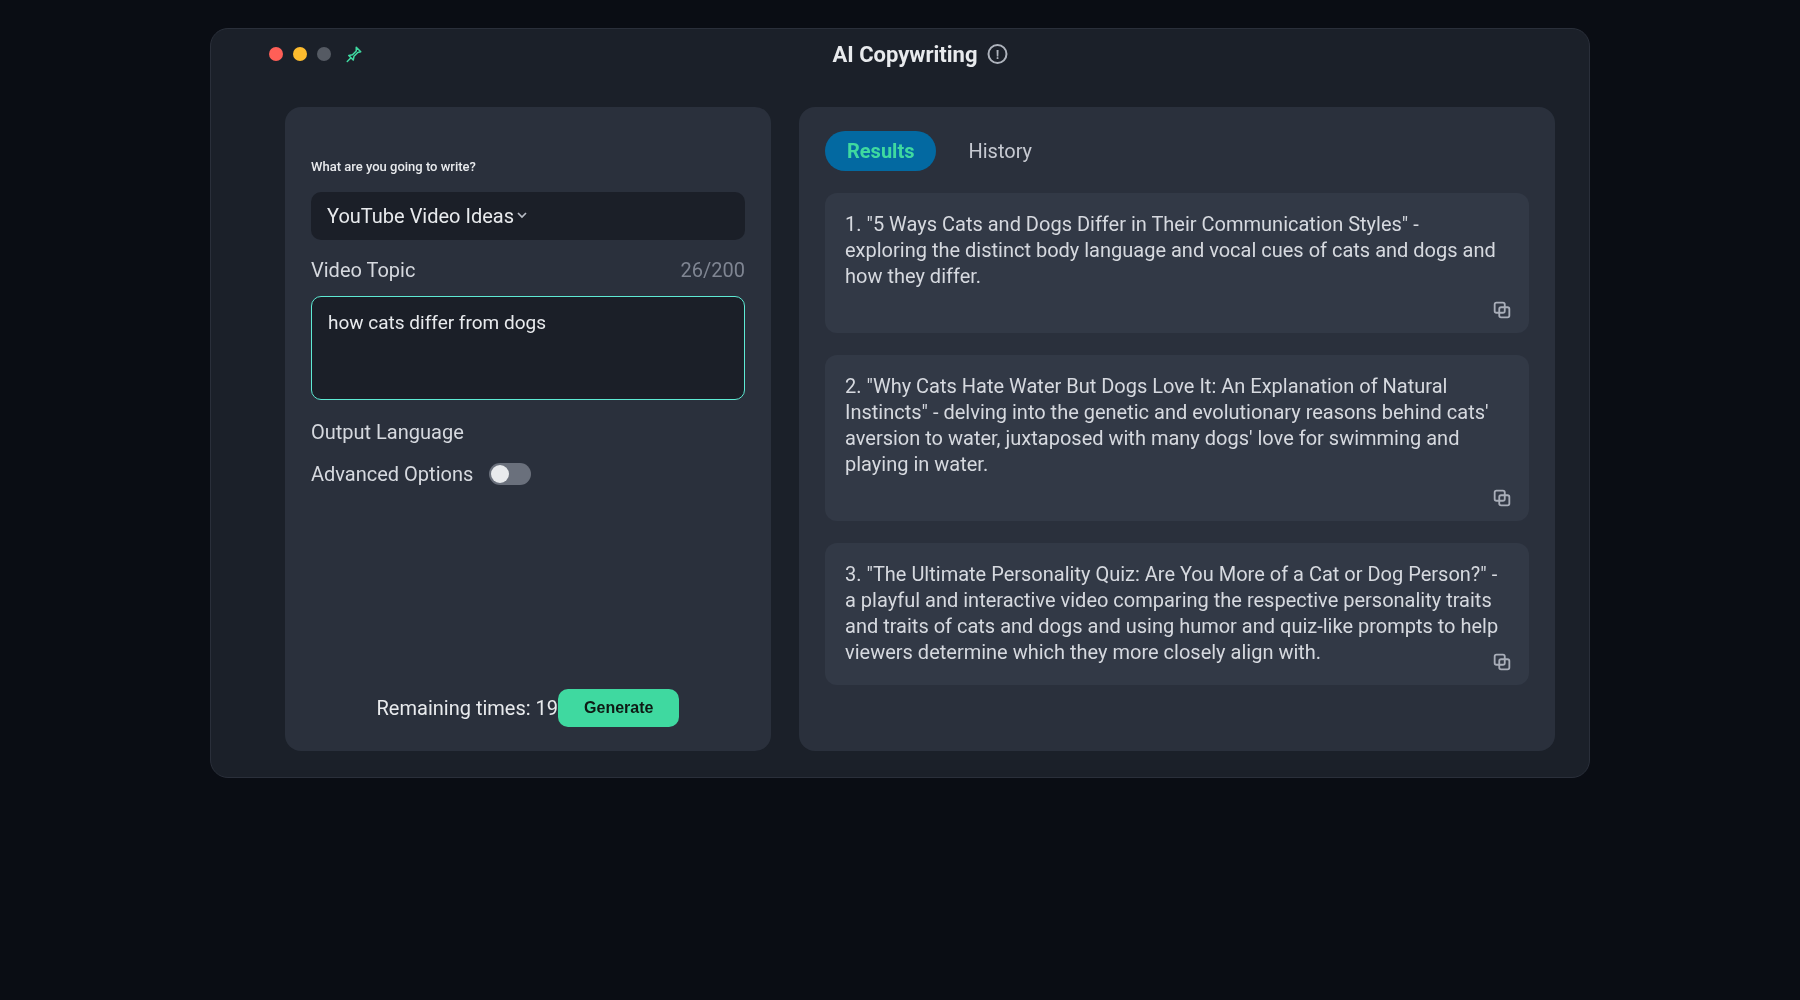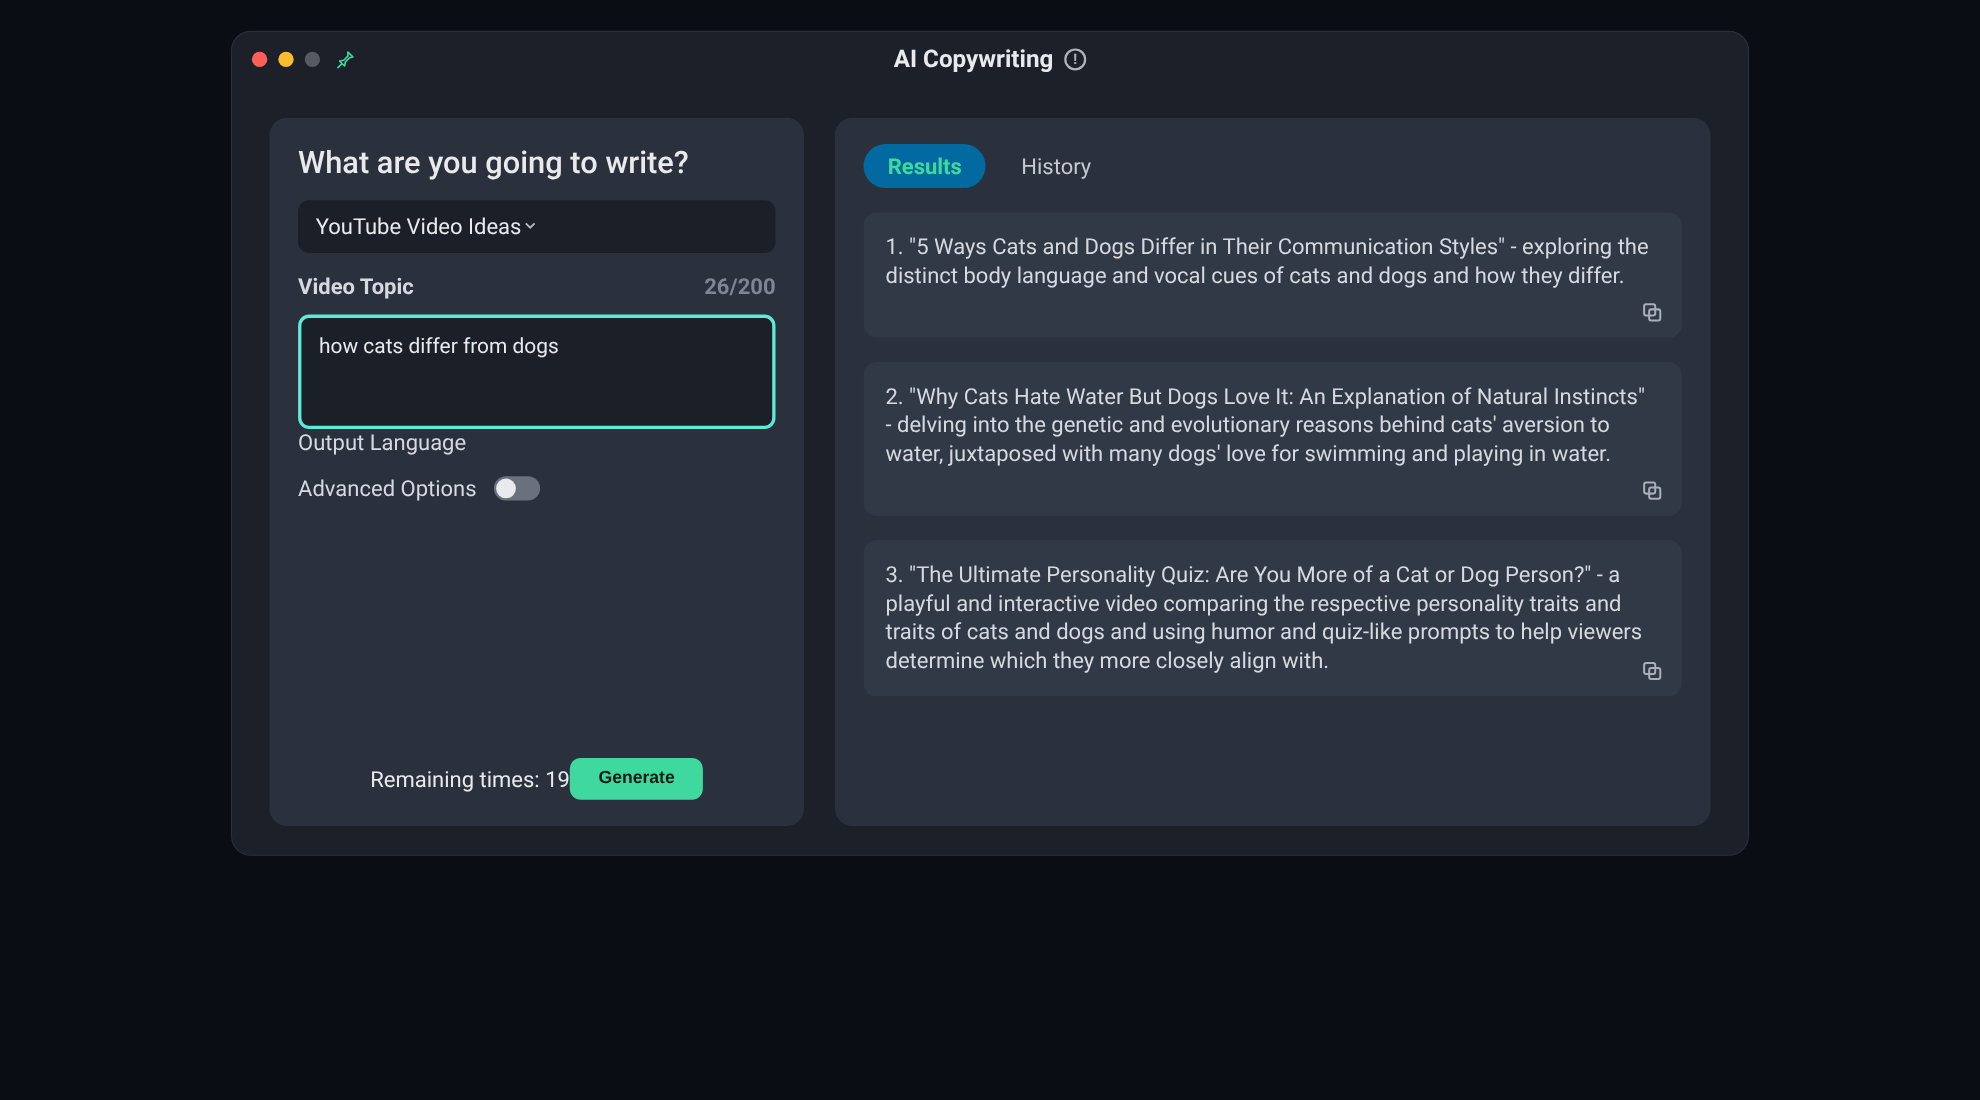--- a/index.html
+++ b/index.html
@@ -16,20 +16,21 @@
   }
   .window {
     width: 1380px;
     height: 750px;
     background: #1b2029;
     border-radius: 18px;
     border: 1px solid #2a2f3a;
     overflow: hidden;
     display: flex;
     flex-direction: column;
+    padding-left: 40px;
   }
   .titlebar {
     height: 50px;
     display: flex;
     align-items: center;
     padding: 0 18px;
     position: relative;
   }
   .traffic { display: flex; gap: 10px; align-items: center; }
   .tl { width: 14px; height: 14px; border-radius: 50%; }
@@ -69,55 +70,56 @@
     background: #2a303c;
     border-radius: 16px;
     padding: 24px 26px;
     display: flex;
     flex-direction: column;
   }
   .left { width: 486px; }
   .right { flex: 1; min-width: 0; overflow: hidden; }
   .prompt-label {
     color: #e8eaed;
-    font-size: 28px;
+    font-size: 13px;
     font-weight: 500;
     margin-bottom: 18px;
+    margin-top: 28px;
   }
   .select {
     background: #1b1f28;
     border-radius: 10px;
     height: 48px;
     display: flex;
     align-items: center;
     justify-content: flex-start;
     padding: 0 16px;
     color: #e8eaed;
     font-size: 20px;
     cursor: pointer;
     margin-bottom: 18px;
   }
   .chev { color: #b8bcc6; }
   .field-row {
     display: flex; justify-content: space-between; align-items: center;
     margin-bottom: 14px;
-    font-weight: bold;
   }
   .field-label { color: #d6d9df; font-size: 20px; }
   .counter { color: #7f8592; font-size: 20px; }
   .textarea {
     background: #1b1f28;
-    border: 3px solid #5eead4;
+    border: 1px solid #5eead4;
     border-radius: 10px;
     min-height: 104px;
     padding: 14px 16px;
     color: #e8eaed;
     font-size: 19px;
     resize: none;
     font-family: inherit;
+    margin-bottom: 20px;
     outline: none;
     width: 100%;
   }
   .adv-row {
     display: flex; align-items: center; gap: 16px;
     color: #d6d9df; font-size: 20px; margin-top: 4px;
   }
   .toggle {
     width: 42px; height: 22px; background: #6a707c; border-radius: 22px;
     position: relative; cursor: pointer;

